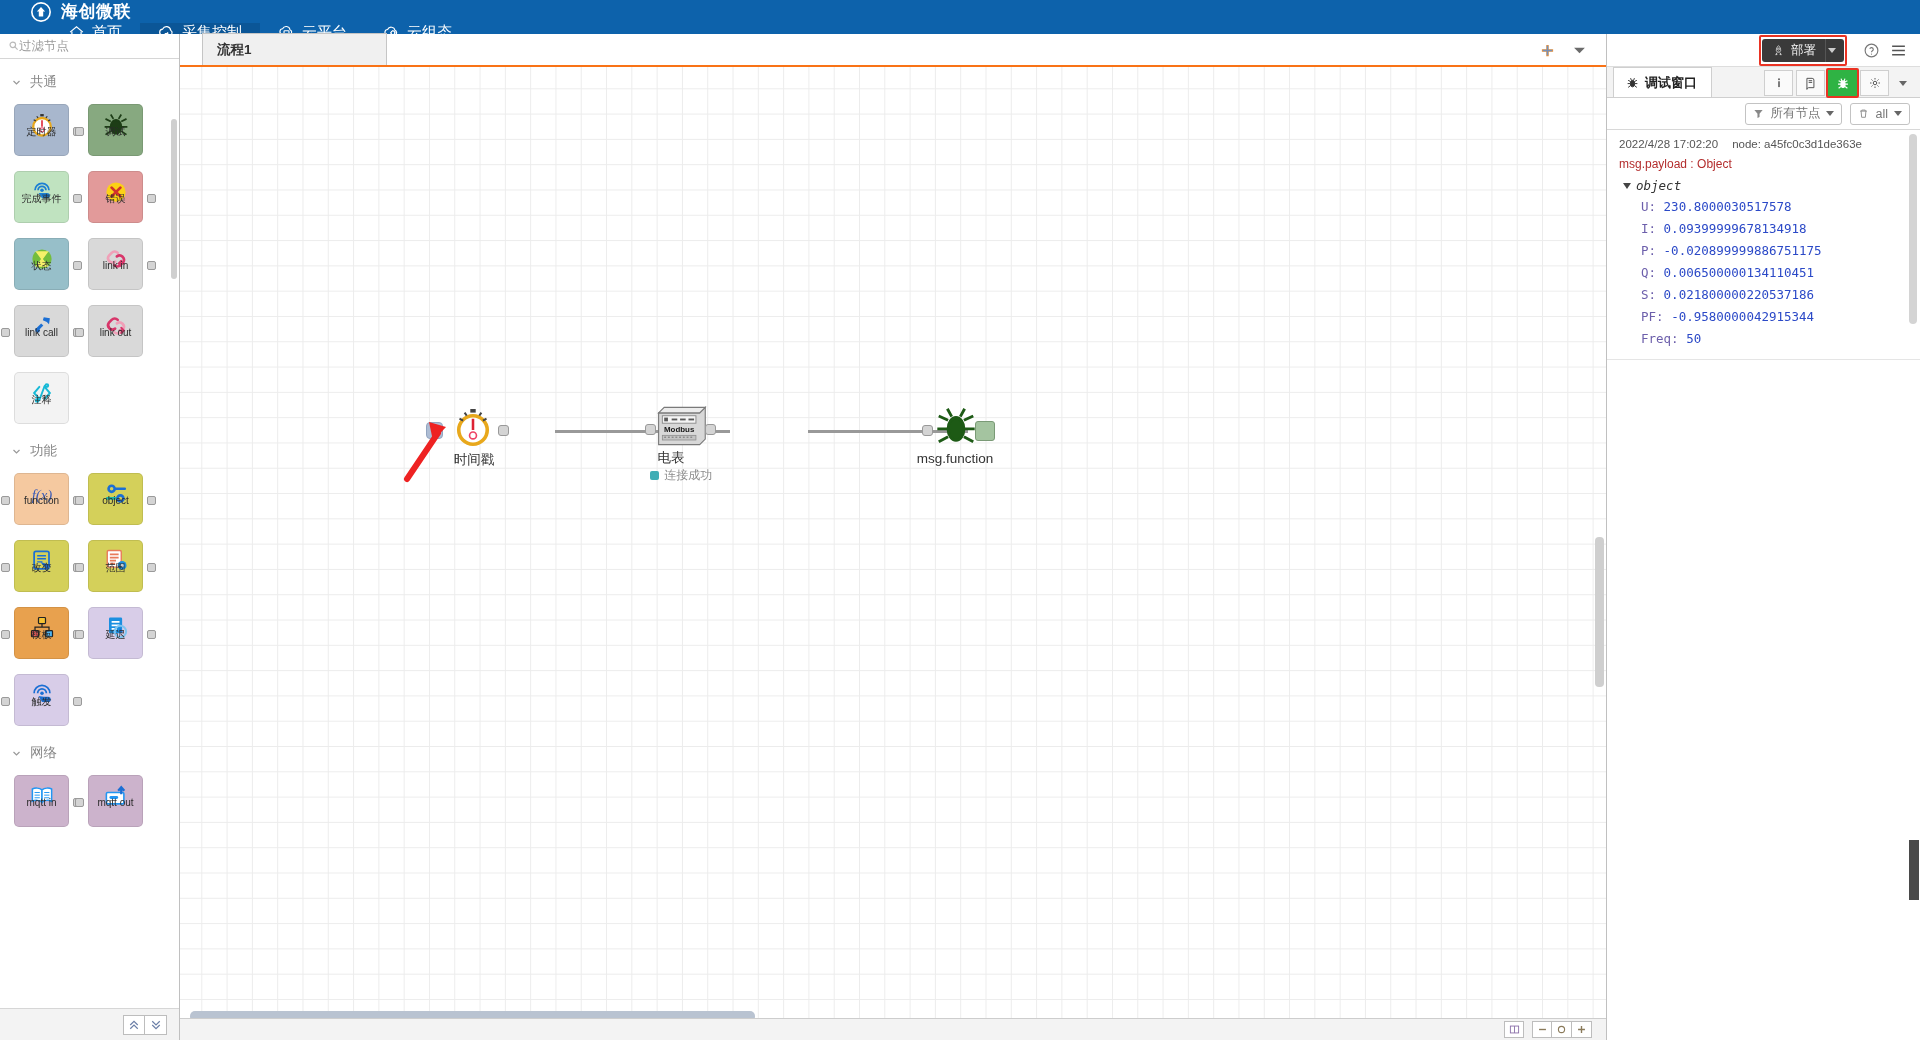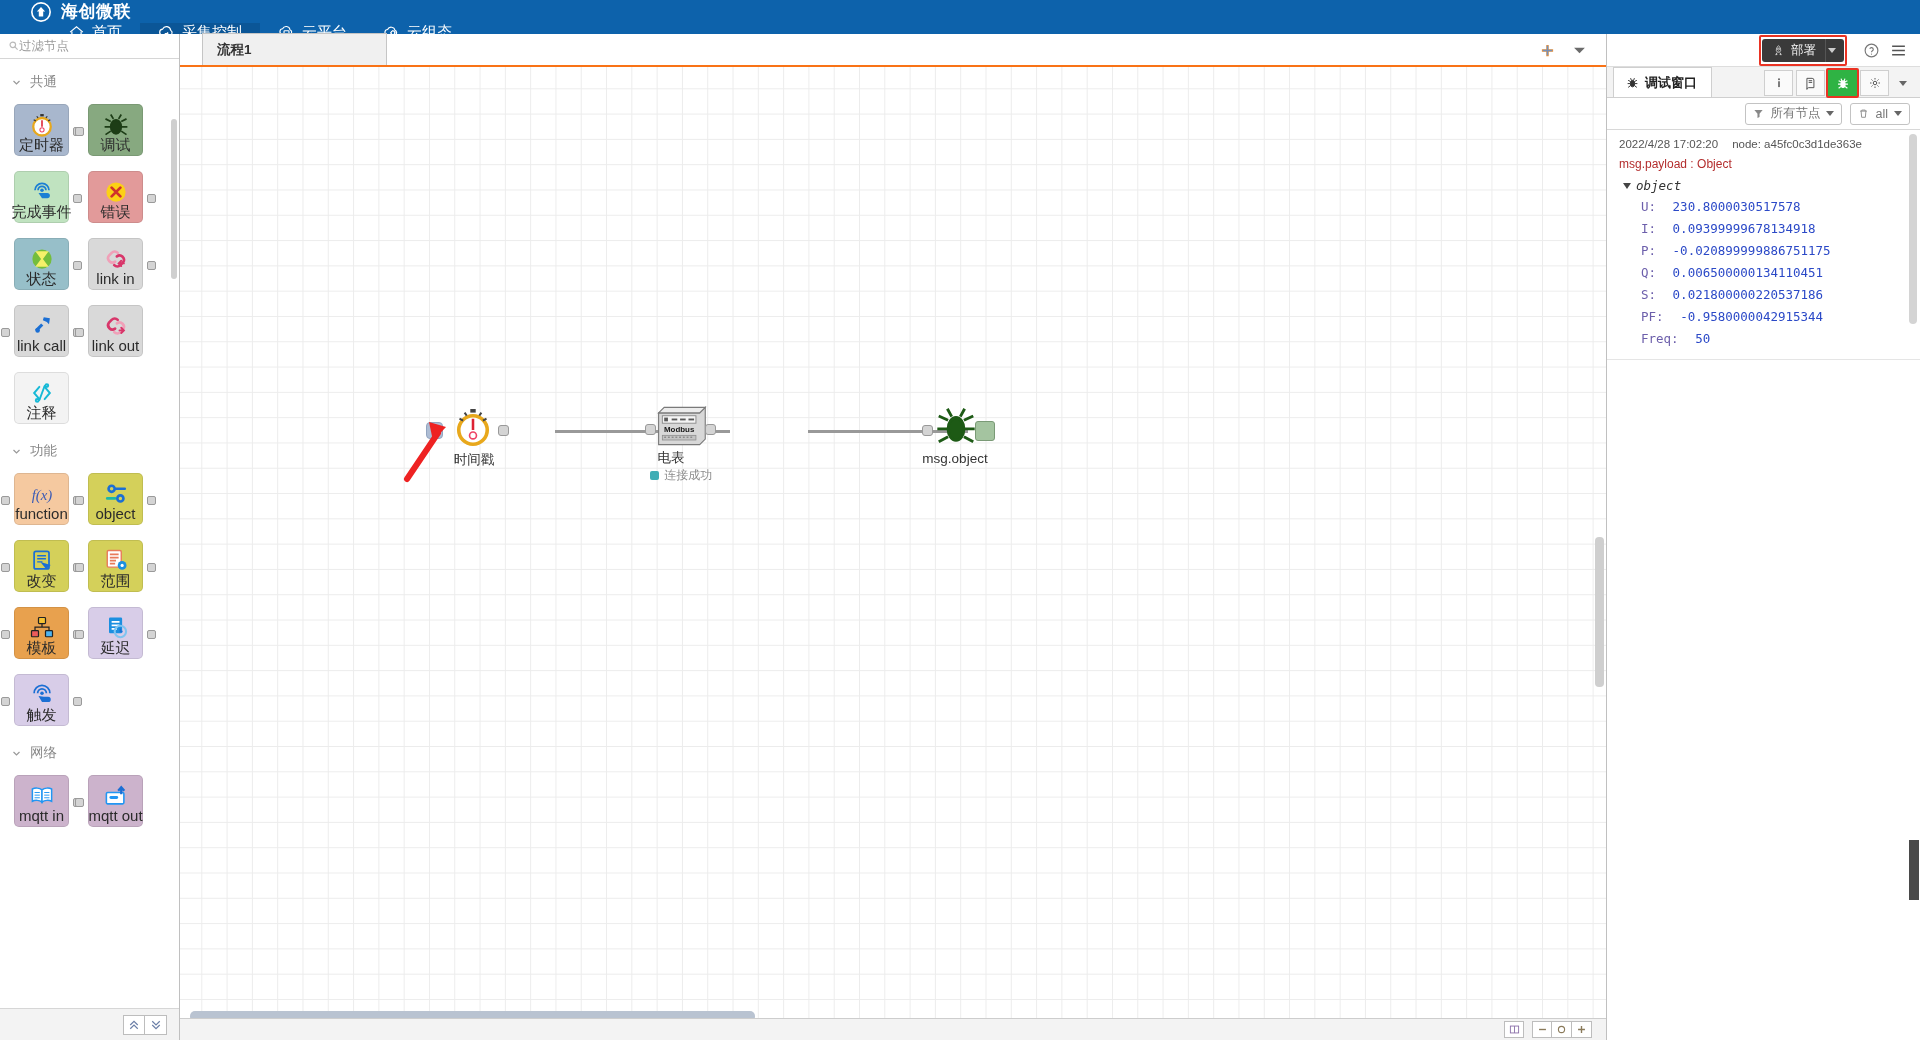--- a/index.html
+++ b/index.html
@@ -74,22 +74,22 @@
     position: relative; width: 55px; height: 52px; margin: 5px 12px 10px 7px;
     border-radius: 5px; cursor: pointer;
     display: flex; flex-direction: column; align-items: center;
     justify-content: flex-start; padding-top: 5px;
     border: 1px solid rgba(0,0,0,.09);
   }
   .pal-node .pn-icon { width: 30px; height: 30px; display: flex;
     align-items: center; justify-content: center; }
   .pal-node .pn-icon svg { width: 28px; height: 28px; display: block; }
   .pal-node .pn-label {
-    font-size: 15px; color: #2b2b2b; line-height: 11px;
-    position: absolute; bottom: 5px; white-space: nowrap;
+    font-size: 10px; color: #2b2b2b; line-height: 11px;
+    position: absolute; bottom: 18px; white-space: nowrap;
   }
   .port {
     position: absolute; width: 9px; height: 9px; background: #d4d4d4;
     border: 1px solid #9a9a9a; border-radius: 2px; top: 22px;
   }
   .port.out { right: -14px; }
   .port.in  { left: -14px; }
   .pal-footer {
     flex: 0 0 auto; height: 32px; border-top: 1px solid #d6d6d6;
     background: #f3f3f3; display: flex; align-items: center;
@@ -284,21 +284,21 @@
     font-size: 12.5px; font-style: italic; color: #333;
     display: flex; align-items: center; gap: 5px; margin: 0 0 6px 4px;
   }
   .tri { width: 0; height: 0; border-left: 4.5px solid transparent;
     border-right: 4.5px solid transparent; border-top: 6px solid #444; }
   .kv {
     font-family: "DejaVu Sans Mono", "Liberation Mono", monospace;
     font-size: 12.5px; margin: 0 0 7px 22px; white-space: nowrap;
   }
   .kv .k { color: #6c5fab; }
-  .kv .v { color: #2b49c7; margin-left: 9px; }
+  .kv .v { color: #2b49c7; }
   .dbg-scrollbar {
     position: absolute; right: 3px; top: 4px; width: 8px; height: 190px;
     background: #d4d4d4; border-radius: 4px;
   }
   .rb-scroll-bottom {
     position: absolute; right: 1px; bottom: 140px; width: 10px; height: 60px;
     background: #4a4a4a;
   }
 </style>
 </head>
@@ -734,21 +734,21 @@
       <span>
         <svg width="48" height="46" viewBox="0 0 32 32" fill="none" stroke="#1d5a15" stroke-width="2" style="margin-left:4px;">
           <ellipse cx="16" cy="18" rx="5.5" ry="8" fill="#1d5a15"></ellipse>
           <path d="M10.5 12 L4 9 M10.5 18 L3 18 M10.5 23.5 L4 27 M21.5 12 L28 9 M21.5 18 L29 18 M21.5 23.5 L28 27"></path>
           <path d="M13 9.5 L10 4 M19 9.5 L22 4"></path>
         </svg>
       </span>
       <div class="cport" style="left:-6px; top:22px;"></div>
       <div style="position:absolute; left:47px; top:18px; width:20px; height:20px;
                   background:#a4c4a0; border:1px solid #7a9a76; border-radius:3px;"></div>
-      <div class="nd-label" style="top:48px; left:45%;">msg.object</div>
+      <div class="nd-label" style="top:48px; left:45%;">msg.function</div>
     </div>
 
     <div class="canvas-vscroll"></div>
   </div>
 
   <div class="canvas-hscroll">
     <div class="thumb"></div>
   </div>
 
   <div class="bottombar">

